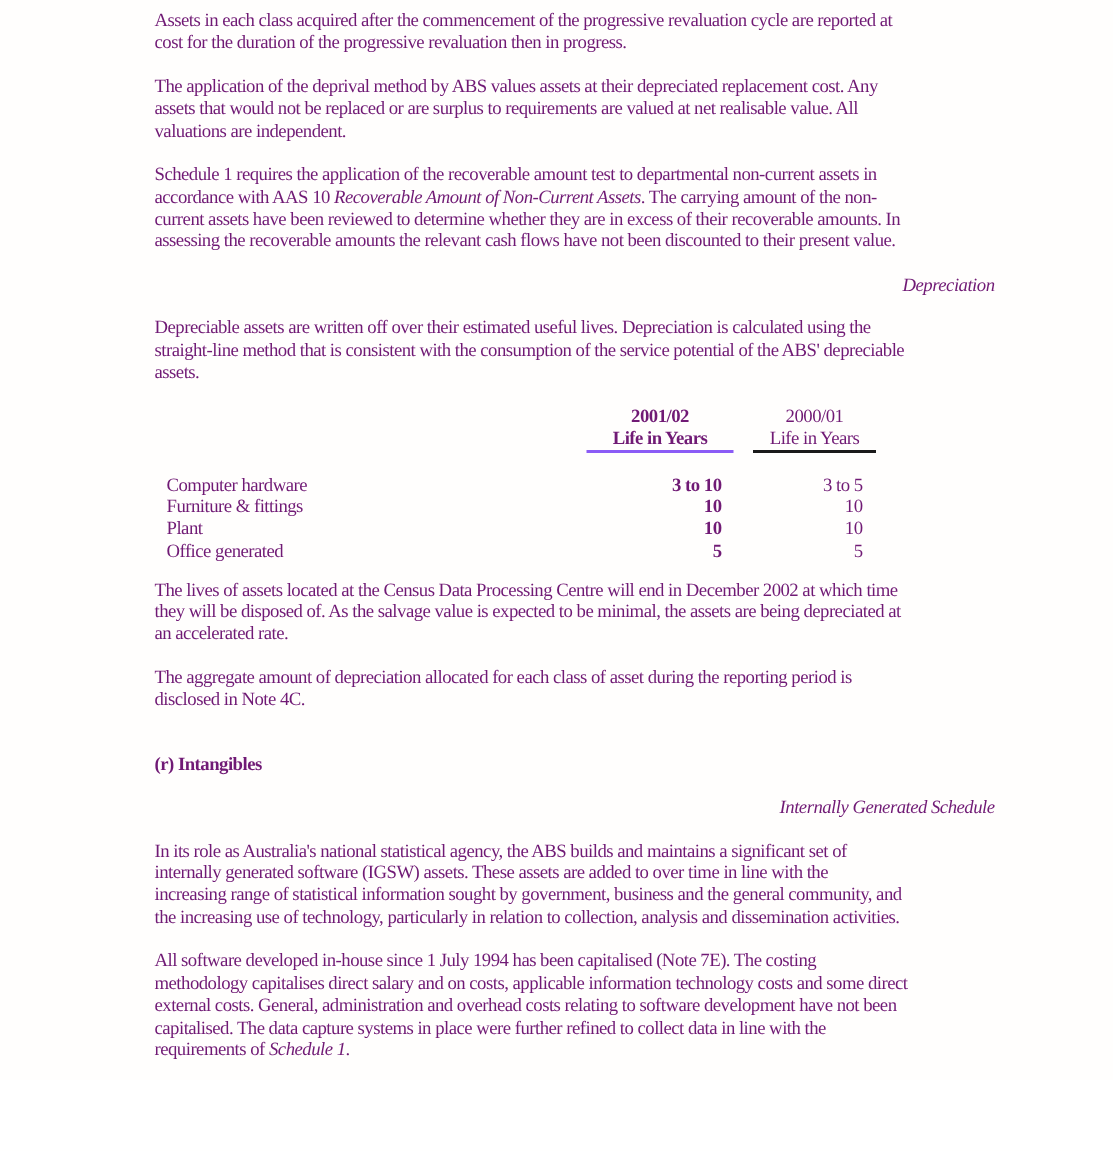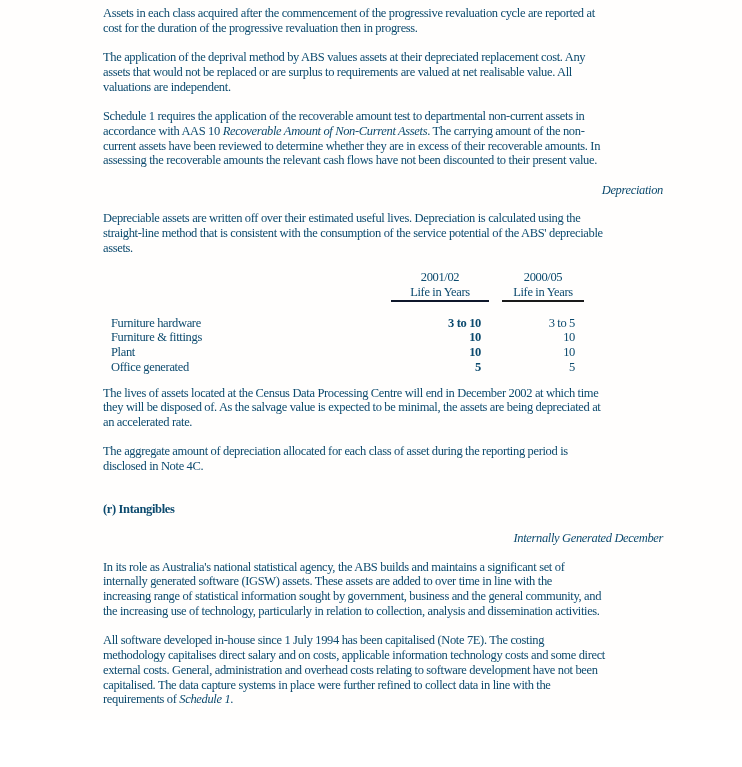--- a/index.html
+++ b/index.html
@@ -7,21 +7,21 @@
     padding: 0;
     background: #ffffff;
   }
   .page {
     position: relative;
     width: 742px;
     height: 720px;
     background: #fffefd;
     overflow: hidden;
     font-family: "Liberation Serif", "DejaVu Serif", serif;
-    color: #0c4a6e;
+    color: #701a75;
   }
   .content {
     position: absolute;
     left: 103px;
     top: 6px;
     width: 560px;
     font-size: 12.5px;
     line-height: 14.75px;
     letter-spacing: -0.35px;
   }
@@ -37,22 +37,22 @@
 
   
   .lives-table {
     margin-bottom: 11px;
   }
   .lt-head { display: flex; }
   .lt-h1 {
     margin-left: 288px;
     width: 98px;
     text-align: center;
-    font-weight: normal;
-    border-bottom: 2px solid #0f172a;
+    font-weight: bold;
+    border-bottom: 2px solid #8b5cf6;
   }
   .lt-h2 {
     margin-left: 13px;
     width: 82px;
     text-align: center;
     border-bottom: 2px solid #1a1a1a;
   }
   .lt-body { margin-top: 14px; }
   .lt-row {
     display: grid;
@@ -88,27 +88,27 @@
 assets.</p>
 
 
     <div class="lives-table">
       <div class="lt-head">
         <div class="lt-h1">
           <div>2001/02</div>
           <div>Life in Years</div>
         </div>
         <div class="lt-h2">
-          <div>2000/05</div>
+          <div>2000/01</div>
           <div>Life in Years</div>
         </div>
       </div>
       <div class="lt-body">
         <div class="lt-row">
-          <span class="lt-label">Furniture hardware</span>
+          <span class="lt-label">Computer hardware</span>
             <span class="lt-v bold">3 to 10</span>
             <span class="lt-v">3 to 5</span>
         </div>
         <div class="lt-row">
           <span class="lt-label">Furniture &amp; fittings</span>
             <span class="lt-v bold">10</span>
             <span class="lt-v">10</span>
         </div>
         <div class="lt-row">
           <span class="lt-label">Plant</span>
@@ -125,21 +125,21 @@
 
     <p>The lives of assets located at the Census Data Processing Centre will end in December 2002 at which time
 they will be disposed of. As the salvage value is expected to be minimal, the assets are being depreciated at
 an accelerated rate.</p>
 
     <p class="mb-section">The aggregate amount of depreciation allocated for each class of asset during the reporting period is
 disclosed in Note 4C.</p>
 
     <p class="h-bold">(r) Intangibles</p>
 
-    <p class="h-italic mb-tight">Internally Generated December</p>
+    <p class="h-italic mb-tight">Internally Generated Schedule</p>
 
     <p>In its role as Australia's national statistical agency, the ABS builds and maintains a significant set of
 internally generated software (IGSW) assets.  These assets are added to over time in line with the
 increasing range of statistical information sought by government, business and the general community, and
 the increasing use of technology, particularly in relation to collection, analysis and dissemination activities.</p>
 
     <p><span>All software developed in-house since 1 July 1994 has been capitalised (Note 7E). The costing
 methodology capitalises direct salary and on costs, applicable information technology costs and some direct
 external costs.  General, administration and overhead costs relating to software development have not been
 capitalised.  The data capture systems in place were further refined to collect data in line with the

